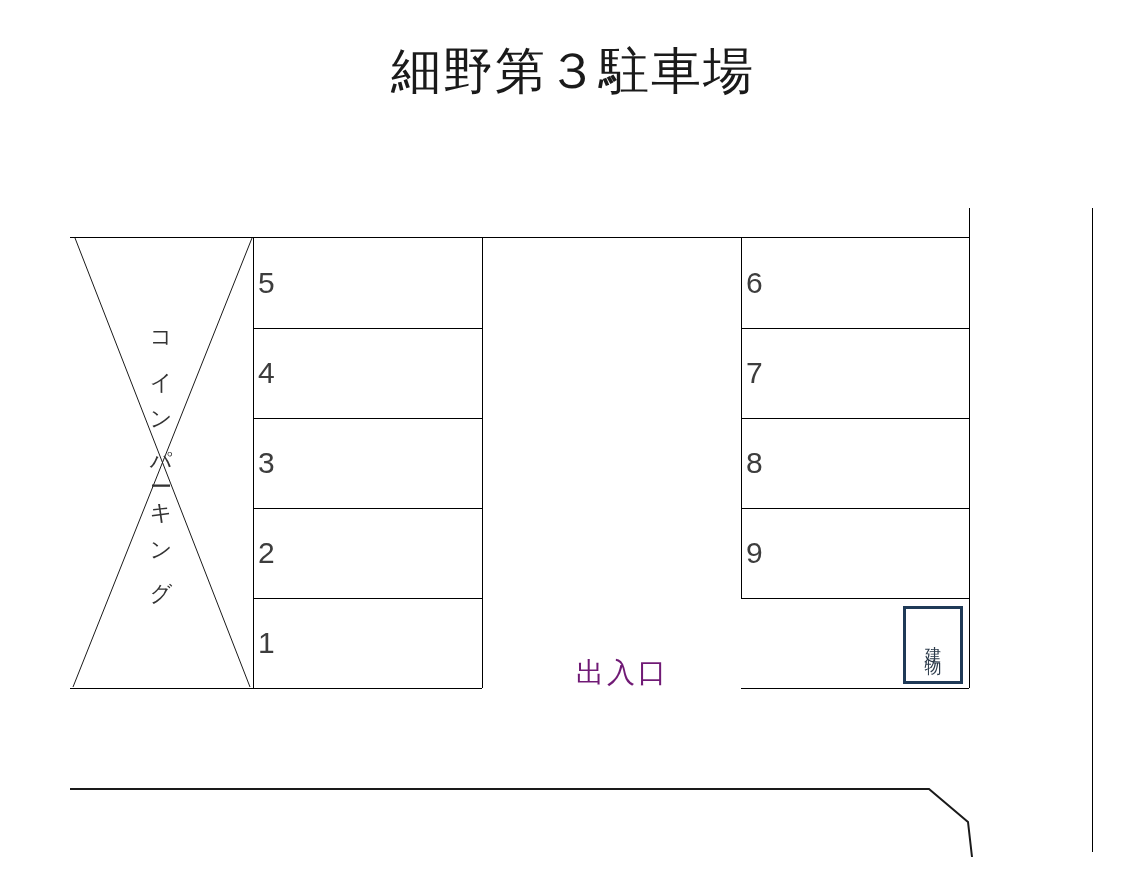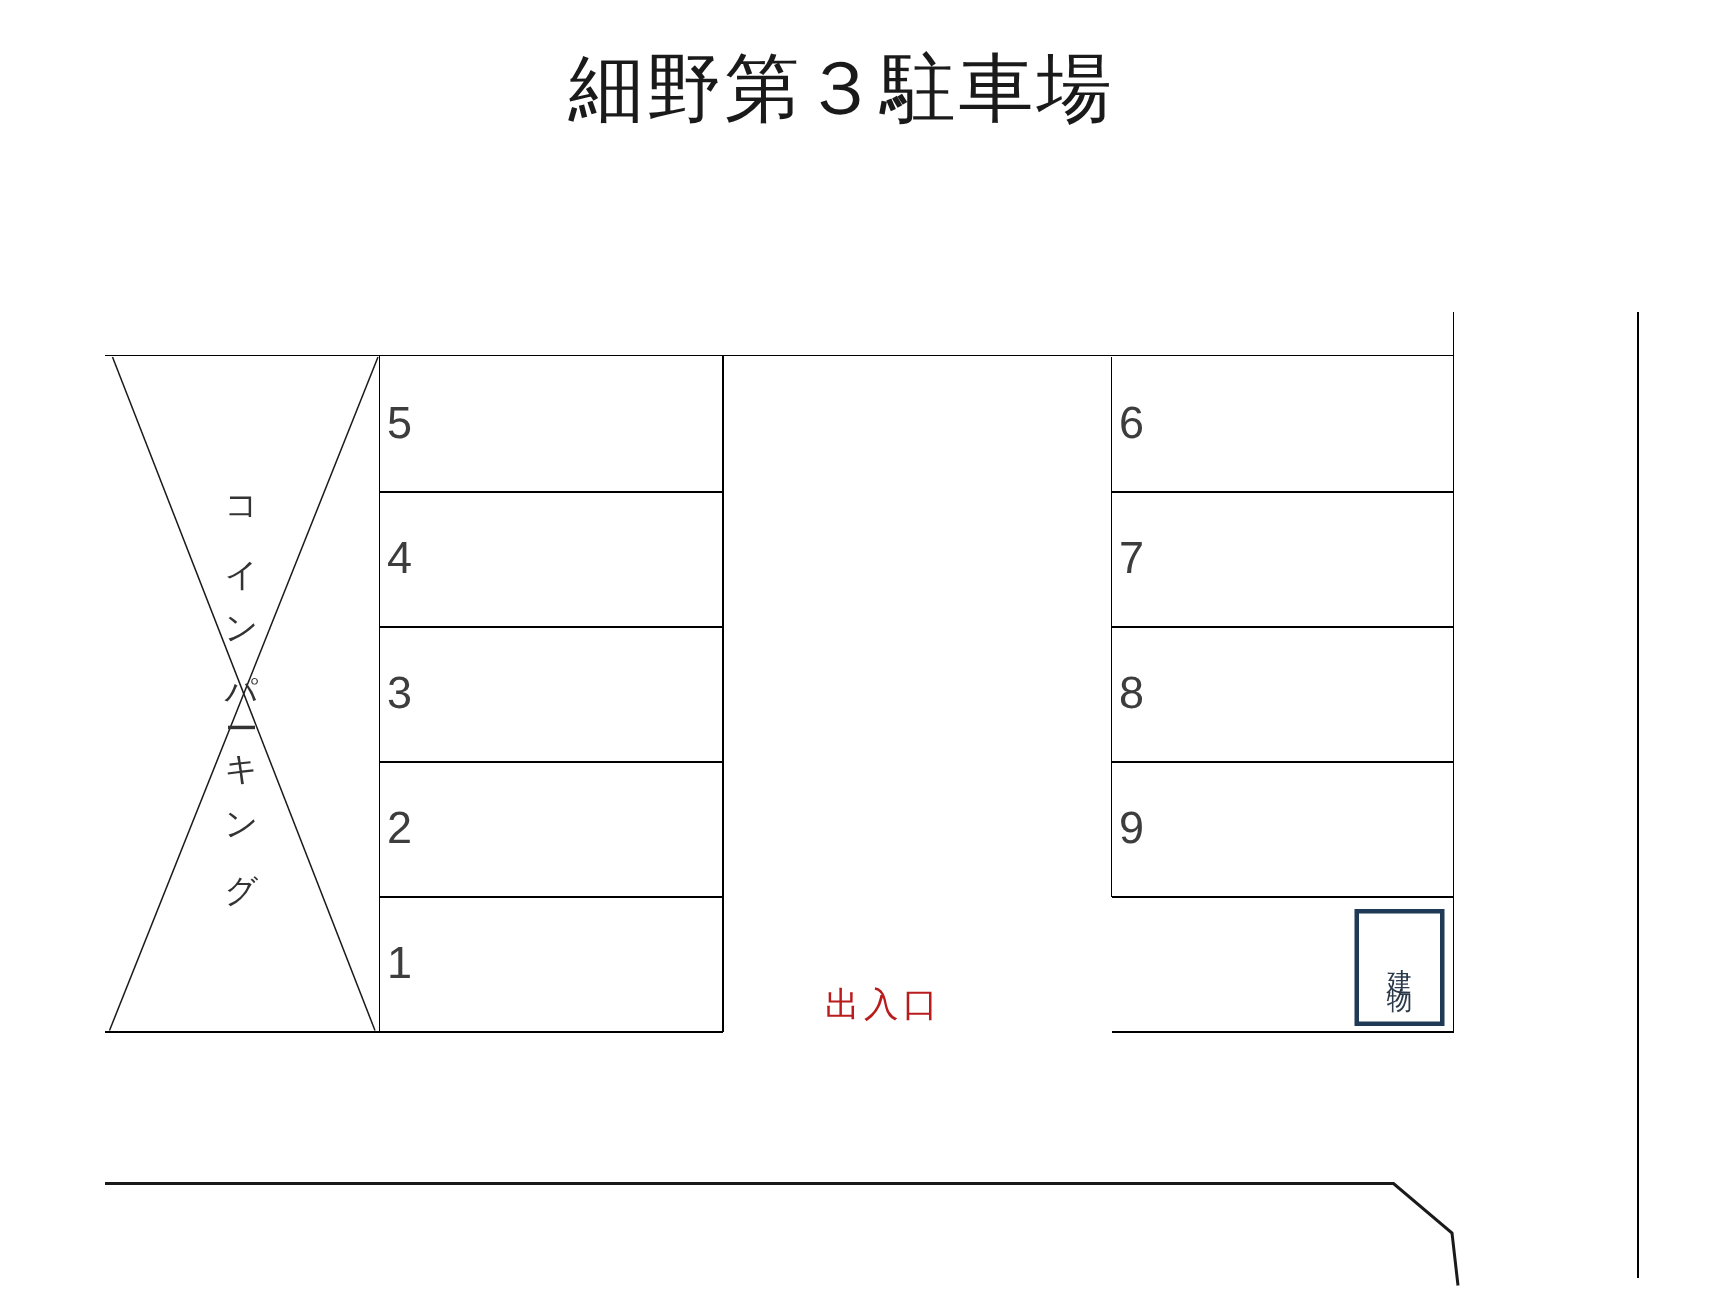--- a/index.html
+++ b/index.html
@@ -13,21 +13,21 @@
     width: 1140px;
     height: 870px;
     background: #ffffff;
     overflow: hidden;
   }
   .title {
     position: absolute;
     top: 22px;
     left: 0;
     width: 1114px;
-    margin: 4px;
+    margin: 16px;
     text-align: center;
     font-size: 50px;
     font-weight: 500;
     letter-spacing: 2px;
     color: #1a1a1a;
     font-family: "Liberation Sans", "DejaVu Sans", sans-serif;
   }
   svg.lines {
     position: absolute;
     top: 0;
@@ -50,25 +50,25 @@
     height: 292px;
     writing-mode: vertical-rl;
     text-orientation: mixed;
     font-size: 22px;
     letter-spacing: 14px;
     color: #333333;
     white-space: nowrap;
   }
   .entrance-label {
     position: absolute;
-    left: 550px;
+    left: 576px;
     top: 654px;
-    font-size: 23px;
+    font-size: 28px;
     letter-spacing: 3px;
-    color: #b91c1c;
+    color: #701a75;
   }
   .building-box {
     position: absolute;
     left: 903px;
     top: 606px;
     width: 54px;
     height: 72px;
     border: 3px solid #1f3a57;
     display: flex;
     align-items: center;

